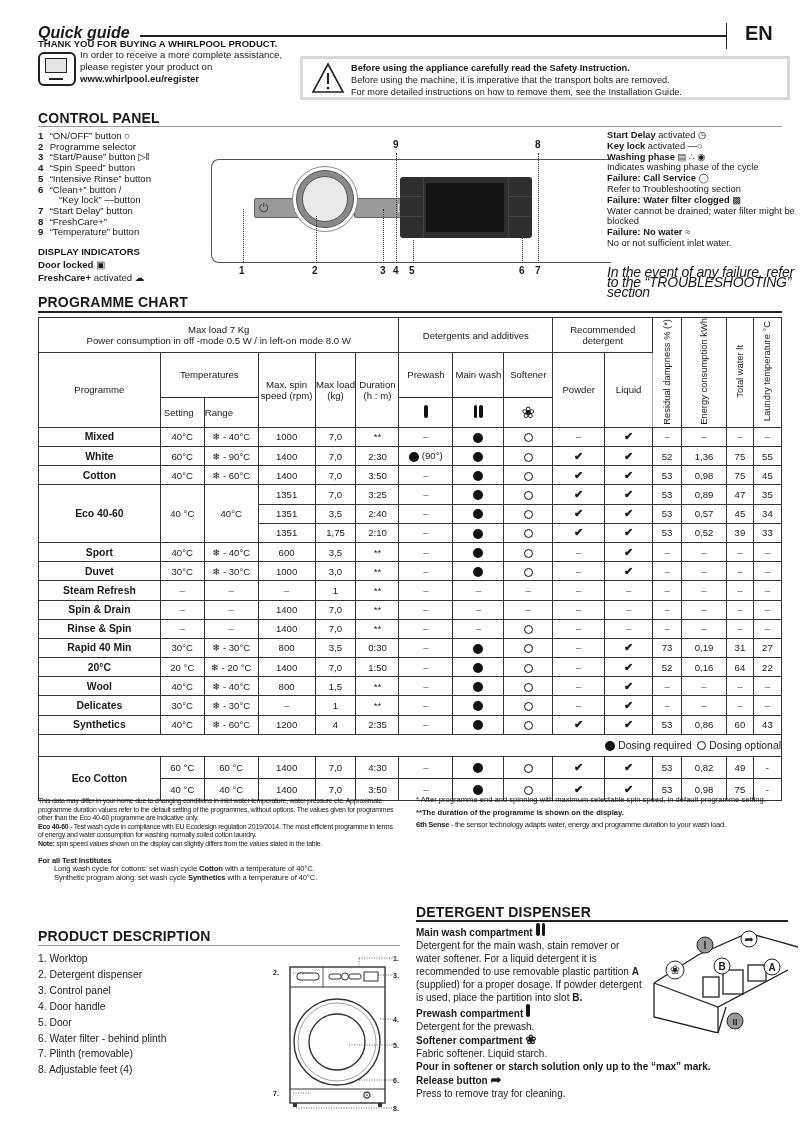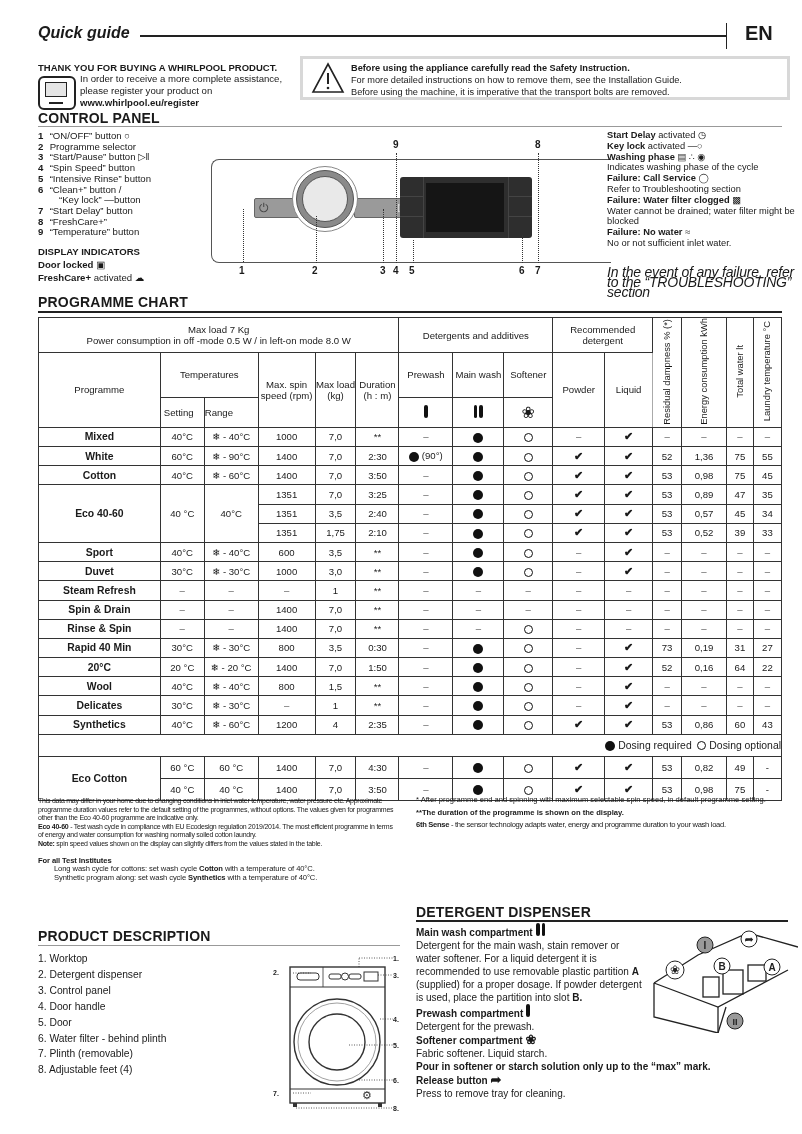--- a/index.html
+++ b/index.html
@@ -7,21 +7,21 @@
   body { position: relative; font-family: "Liberation Sans", sans-serif; color: #1a1a1a; font-size: 10px; }
   .abs { position: absolute; }
   b, .b { font-weight: bold; }
 
   
   #qg-title { left: 38px; top: 24px; font-size: 16px; font-weight: bold; font-style: italic; }
   #qg-line { left: 140px; top: 35px; width: 586px; height: 2px; background: #222; }
   #qg-vline { left: 726px; top: 23px; width: 1px; height: 26px; background: #222; }
   #lang { left: 745px; top: 22px; font-size: 20px; font-weight: bold; }
 
-  #thanks { left: 38px; top: 62px; width: 260px; font-size: 9.5px; }
+  #thanks { left: 38px; top: 38px; width: 260px; font-size: 9.5px; }
   #thanks .head { font-weight: bold; font-size: 9.5px; }
   #thanks .icon { position: absolute; left: 0; top: 14px; width: 38px; height: 34px; border: 2.5px solid #222; border-radius: 6px; }
   #thanks .icon .scr { position: absolute; left: 5px; top: 4px; width: 22px; height: 15px; border: 1.5px solid #222; background: #e5e5e5; }
   #thanks .icon .base { position: absolute; left: 9px; top: 22px; width: 14px; height: 4px; border-bottom: 2px solid #222; }
   #thanks .txt { position: absolute; left: 42px; top: 11px; width: 220px; line-height: 12px; font-size: 9.6px; }
 
   #safety { left: 300px; top: 56px; width: 490px; height: 44px; border: 3px solid #d8d8d8; background: #fff; }
   #safety .tri { position: absolute; left: 8px; top: 3px; }
   #safety .txt { position: absolute; left: 48px; top: 3px; font-size: 9.2px; line-height: 12px; }
 
@@ -103,22 +103,22 @@
 </div>
 
 <div class="abs" id="safety">
   <svg class="tri" width="34" height="32" viewBox="0 0 34 32">
     <polygon points="17,2 32,30 2,30" fill="none" stroke="#222" stroke-width="1.6"></polygon>
     <line x1="17" y1="11" x2="17" y2="22" stroke="#222" stroke-width="2"></line>
     <circle cx="17" cy="26" r="1.3" fill="#222"></circle>
   </svg>
   <div class="txt">
     <div class="b">Before using the appliance carefully read the Safety Instruction.</div>
+    <div>Before using the machine, it is imperative that the transport bolts are removed.</div>
     <div>For more detailed instructions on how to remove them, see the Installation Guide.</div>
-    <div>Before using the machine, it is imperative that the transport bolts are removed.</div>
   </div>
 </div>
 
 <h2 class="sec" style="left:38px;top:110px;">CONTROL PANEL</h2>
 <div class="secline" style="left:38px;top:126px;width:744px;background:#999;"></div>
 
 <div class="abs" id="cp-list">
   <div><span class="n">1</span> <span>“ON/OFF” button</span> <span>○</span></div>
   <div><span class="n">2</span> <span>Programme selector</span></div>
   <div><span class="n">3</span> <span>“Start/Pause” button</span> <span>▷‖</span></div>

